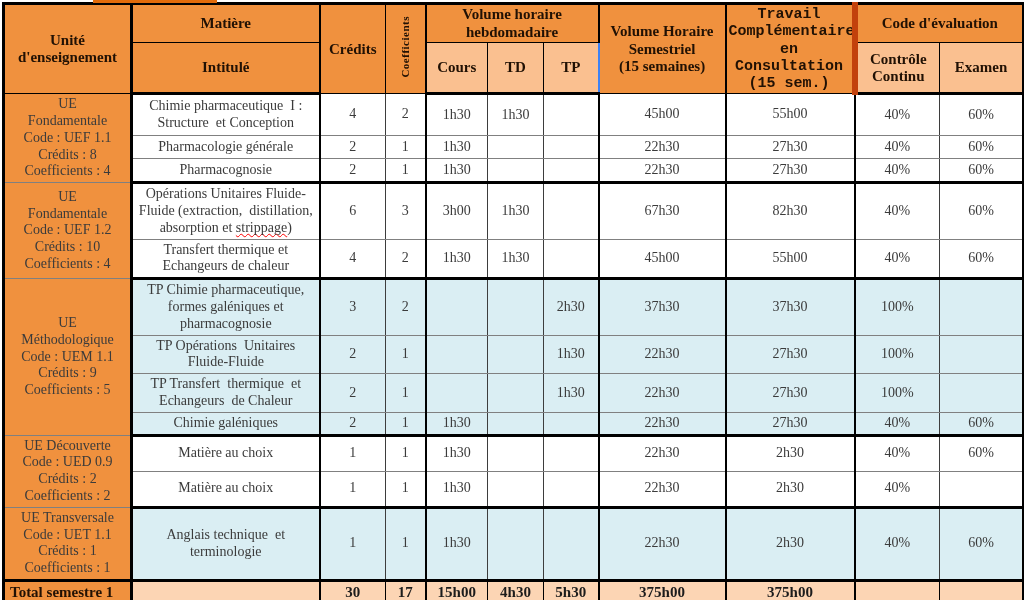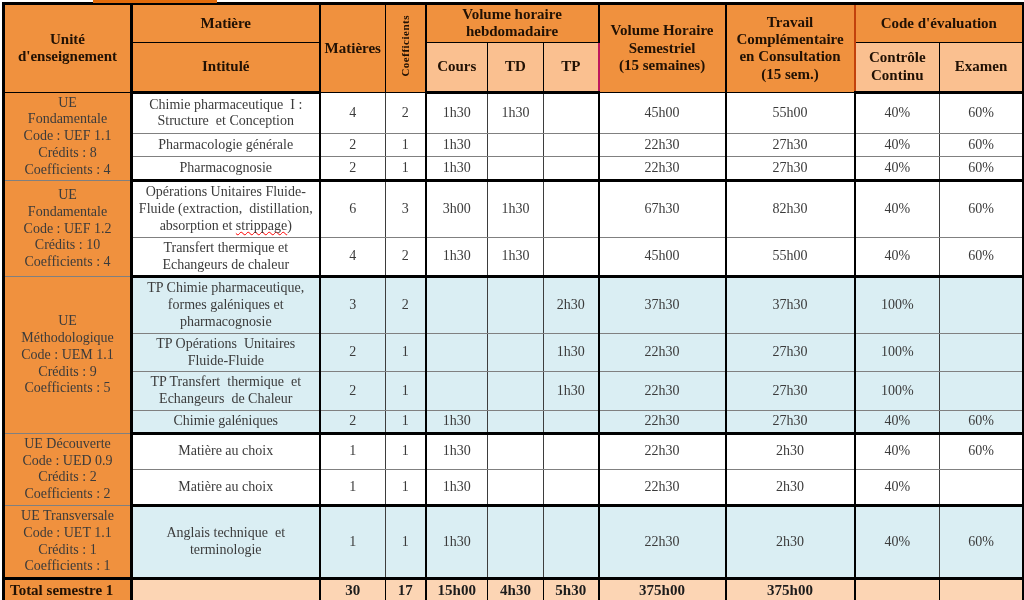--- a/index.html
+++ b/index.html
@@ -29,23 +29,23 @@
   thead th.sub { background:var(--light-orange,#FAC090); }
   thead tr.h2 th { border-bottom:3px solid #000; }
   th.unite   { border-right:3px solid #000;font-family:Liberation Serif, serif; }
   th.matieres, th.int { border-right:2px solid #000; }
   th.coefhead { border-right:2px solid #000; padding:0; }
   th.coefhead .rot {
     writing-mode:vertical-rl; transform:rotate(180deg);
     display:inline-block; font-size:11px; line-height:1; letter-spacing:0.5px;
   }
   th.vhh  { border-right:2px solid #000; }
-  th.tp   { border-right:2px solid #be185d; }
+  th.tp   { border-right:2px solid #3b82f6; }
   th.vhs  { border-right:2px solid #000; }
-  th.trav { border-right:2px solid #c2410c; }
+  th.trav { border-right:6px solid #c2410c;font-family:Liberation Mono, monospace; }
 
   
   tbody.gen td {
     border-left:1px solid #3d3d3d; border-right:1px solid #3d3d3d;
     border-top:1px solid #808080; border-bottom:1px solid #808080;
     font-size:14px; color:#3b3b3b; vertical-align:middle;
     padding:2px 3px; line-height:1.2; text-align:center;
   }
   tr.row-white td { background:#ffffff; }
   tr.row-blue  td { background:var(--light-blue,#DAEEF3);margin-top:12px; }
@@ -100,21 +100,21 @@
         <col style="width:127px">
         <col style="width:129px">
       <col style="width:85px">
         <col style="width:84px">
     </colgroup>
     <thead>
       <tr class="h1">
         <th rowspan="2" class="unite">Unité
 d'enseignement</th>
         <th class="matieres">Matière</th>
-        <th rowspan="2">Matières</th>
+        <th rowspan="2">Crédits</th>
         <th rowspan="2" class="coefhead"><span class="rot">Coefficients</span></th>
         <th colspan="3" class="vhh">Volume horaire
 hebdomadaire</th>
         <th rowspan="2" class="vhs">Volume Horaire
 Semestriel
 (15 semaines)</th>
         <th rowspan="2" class="trav">Travail
 Complémentaire
 en Consultation
 (15 sem.)</th>

